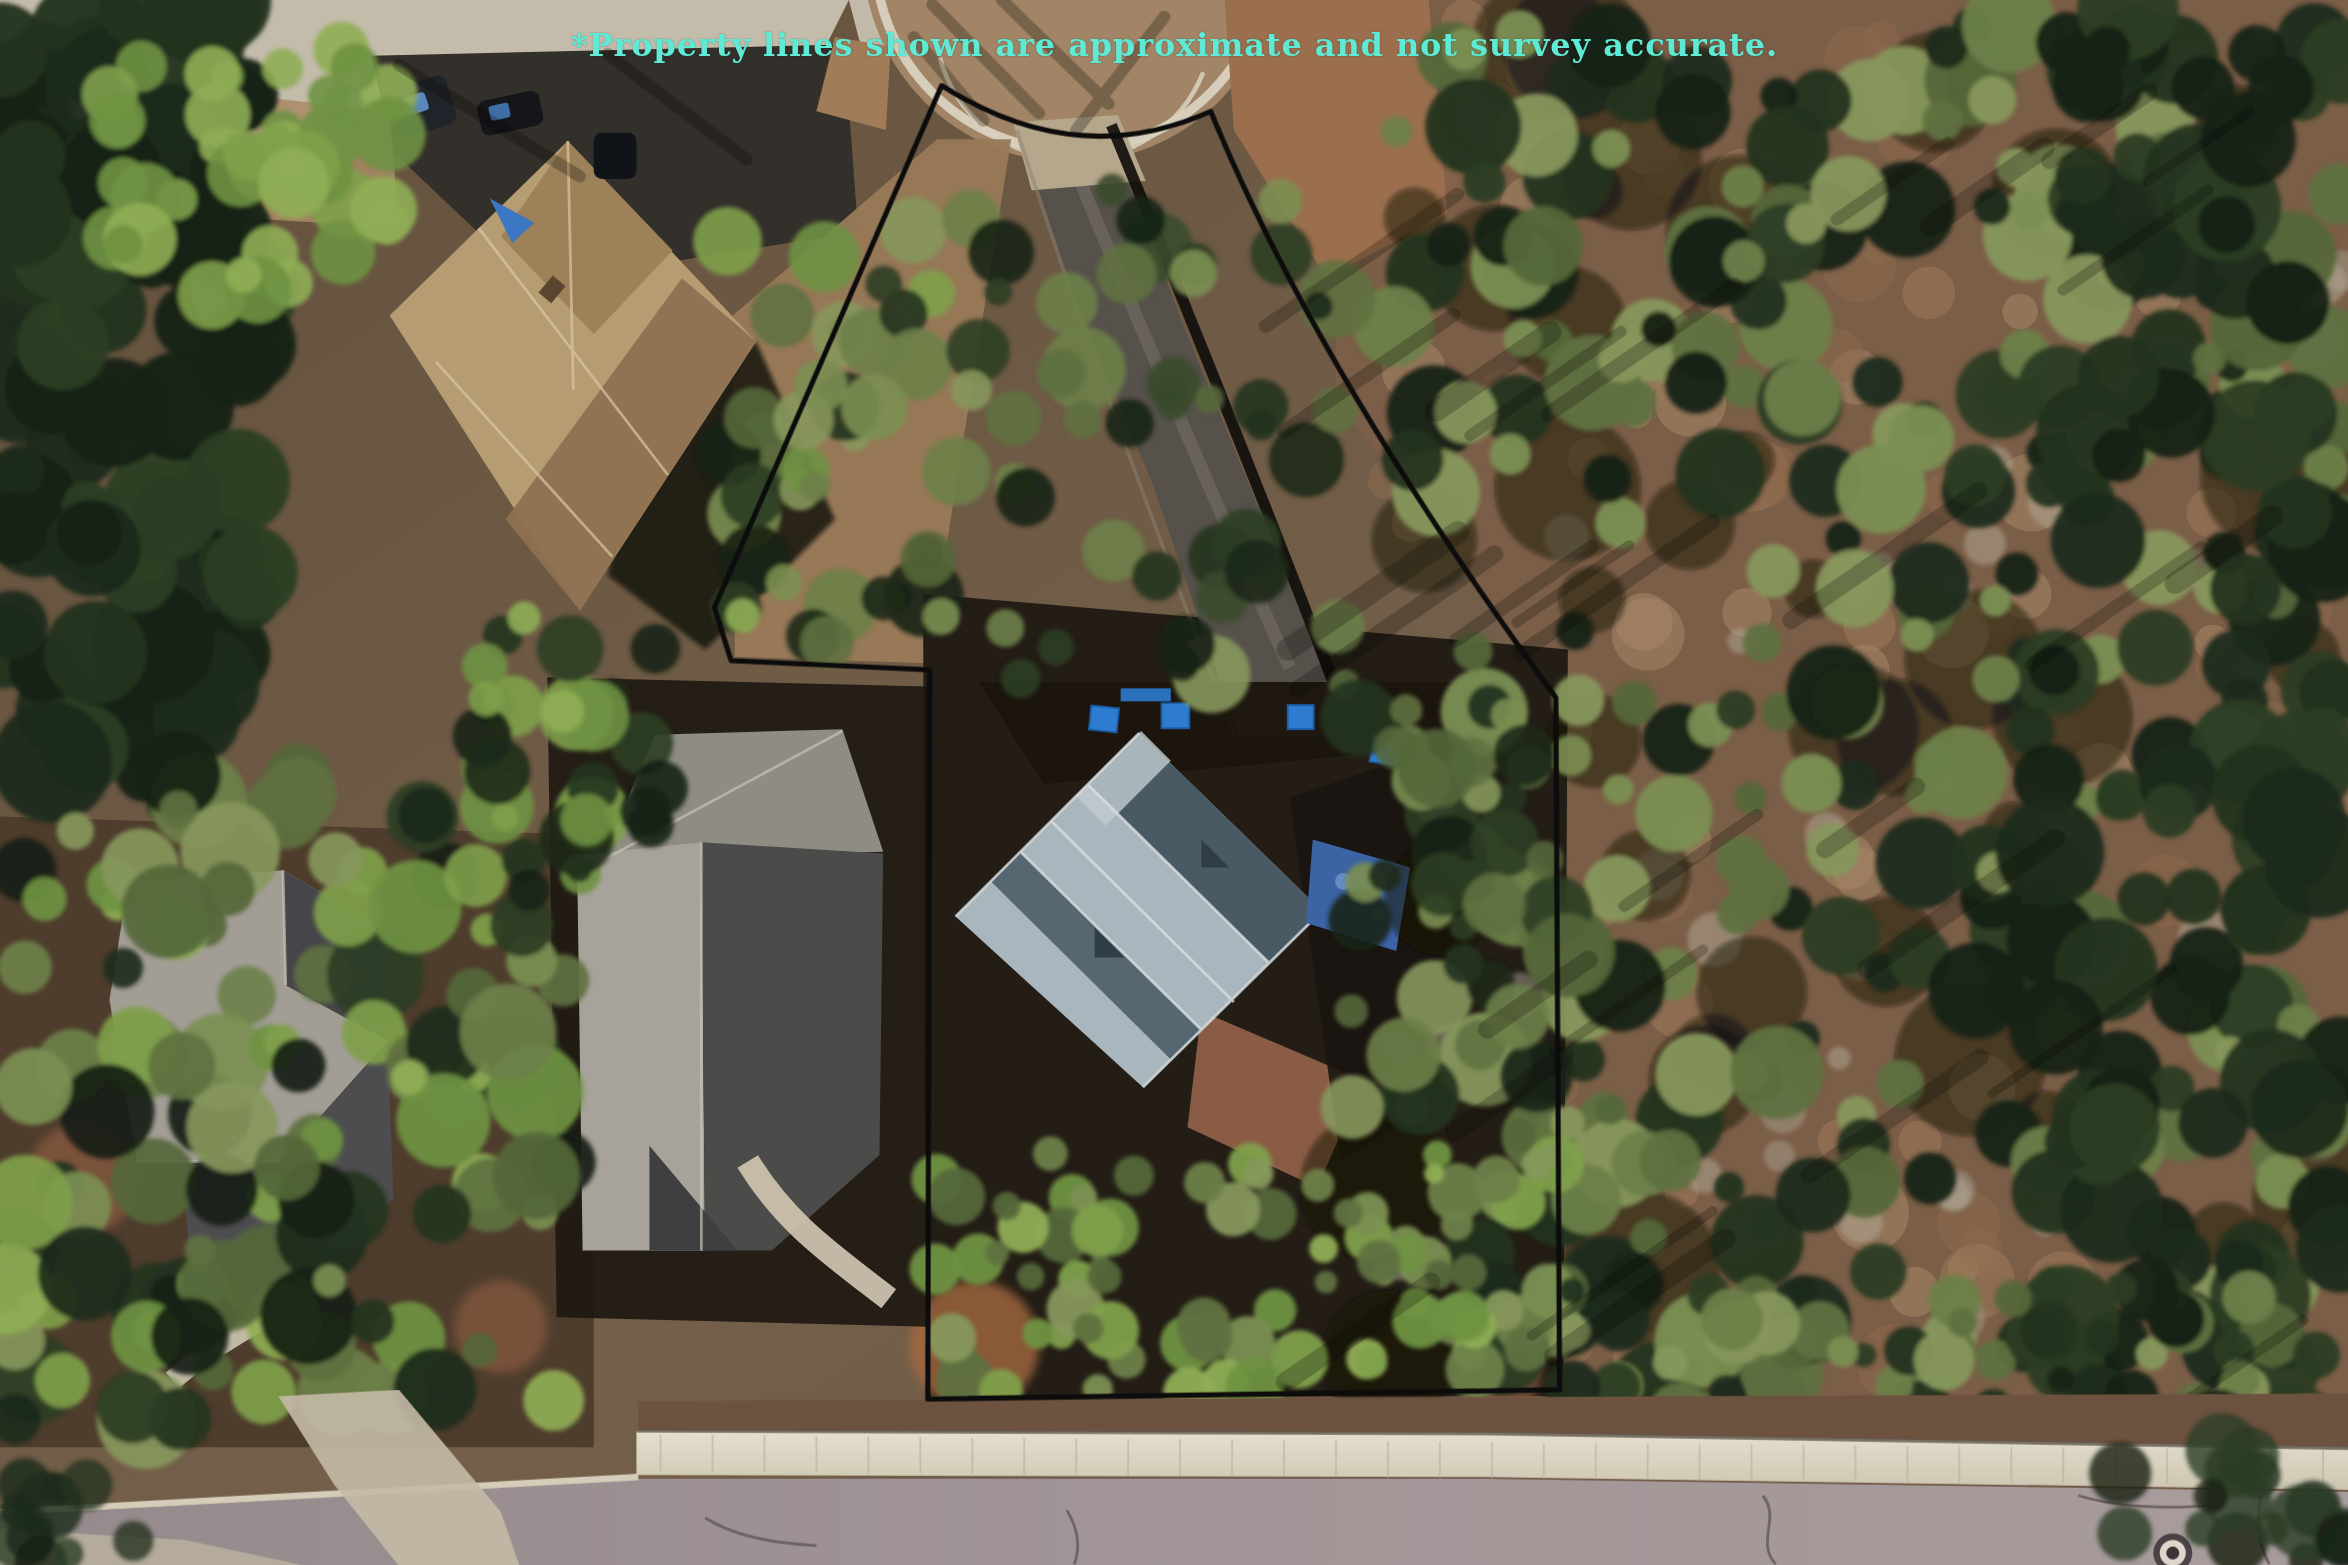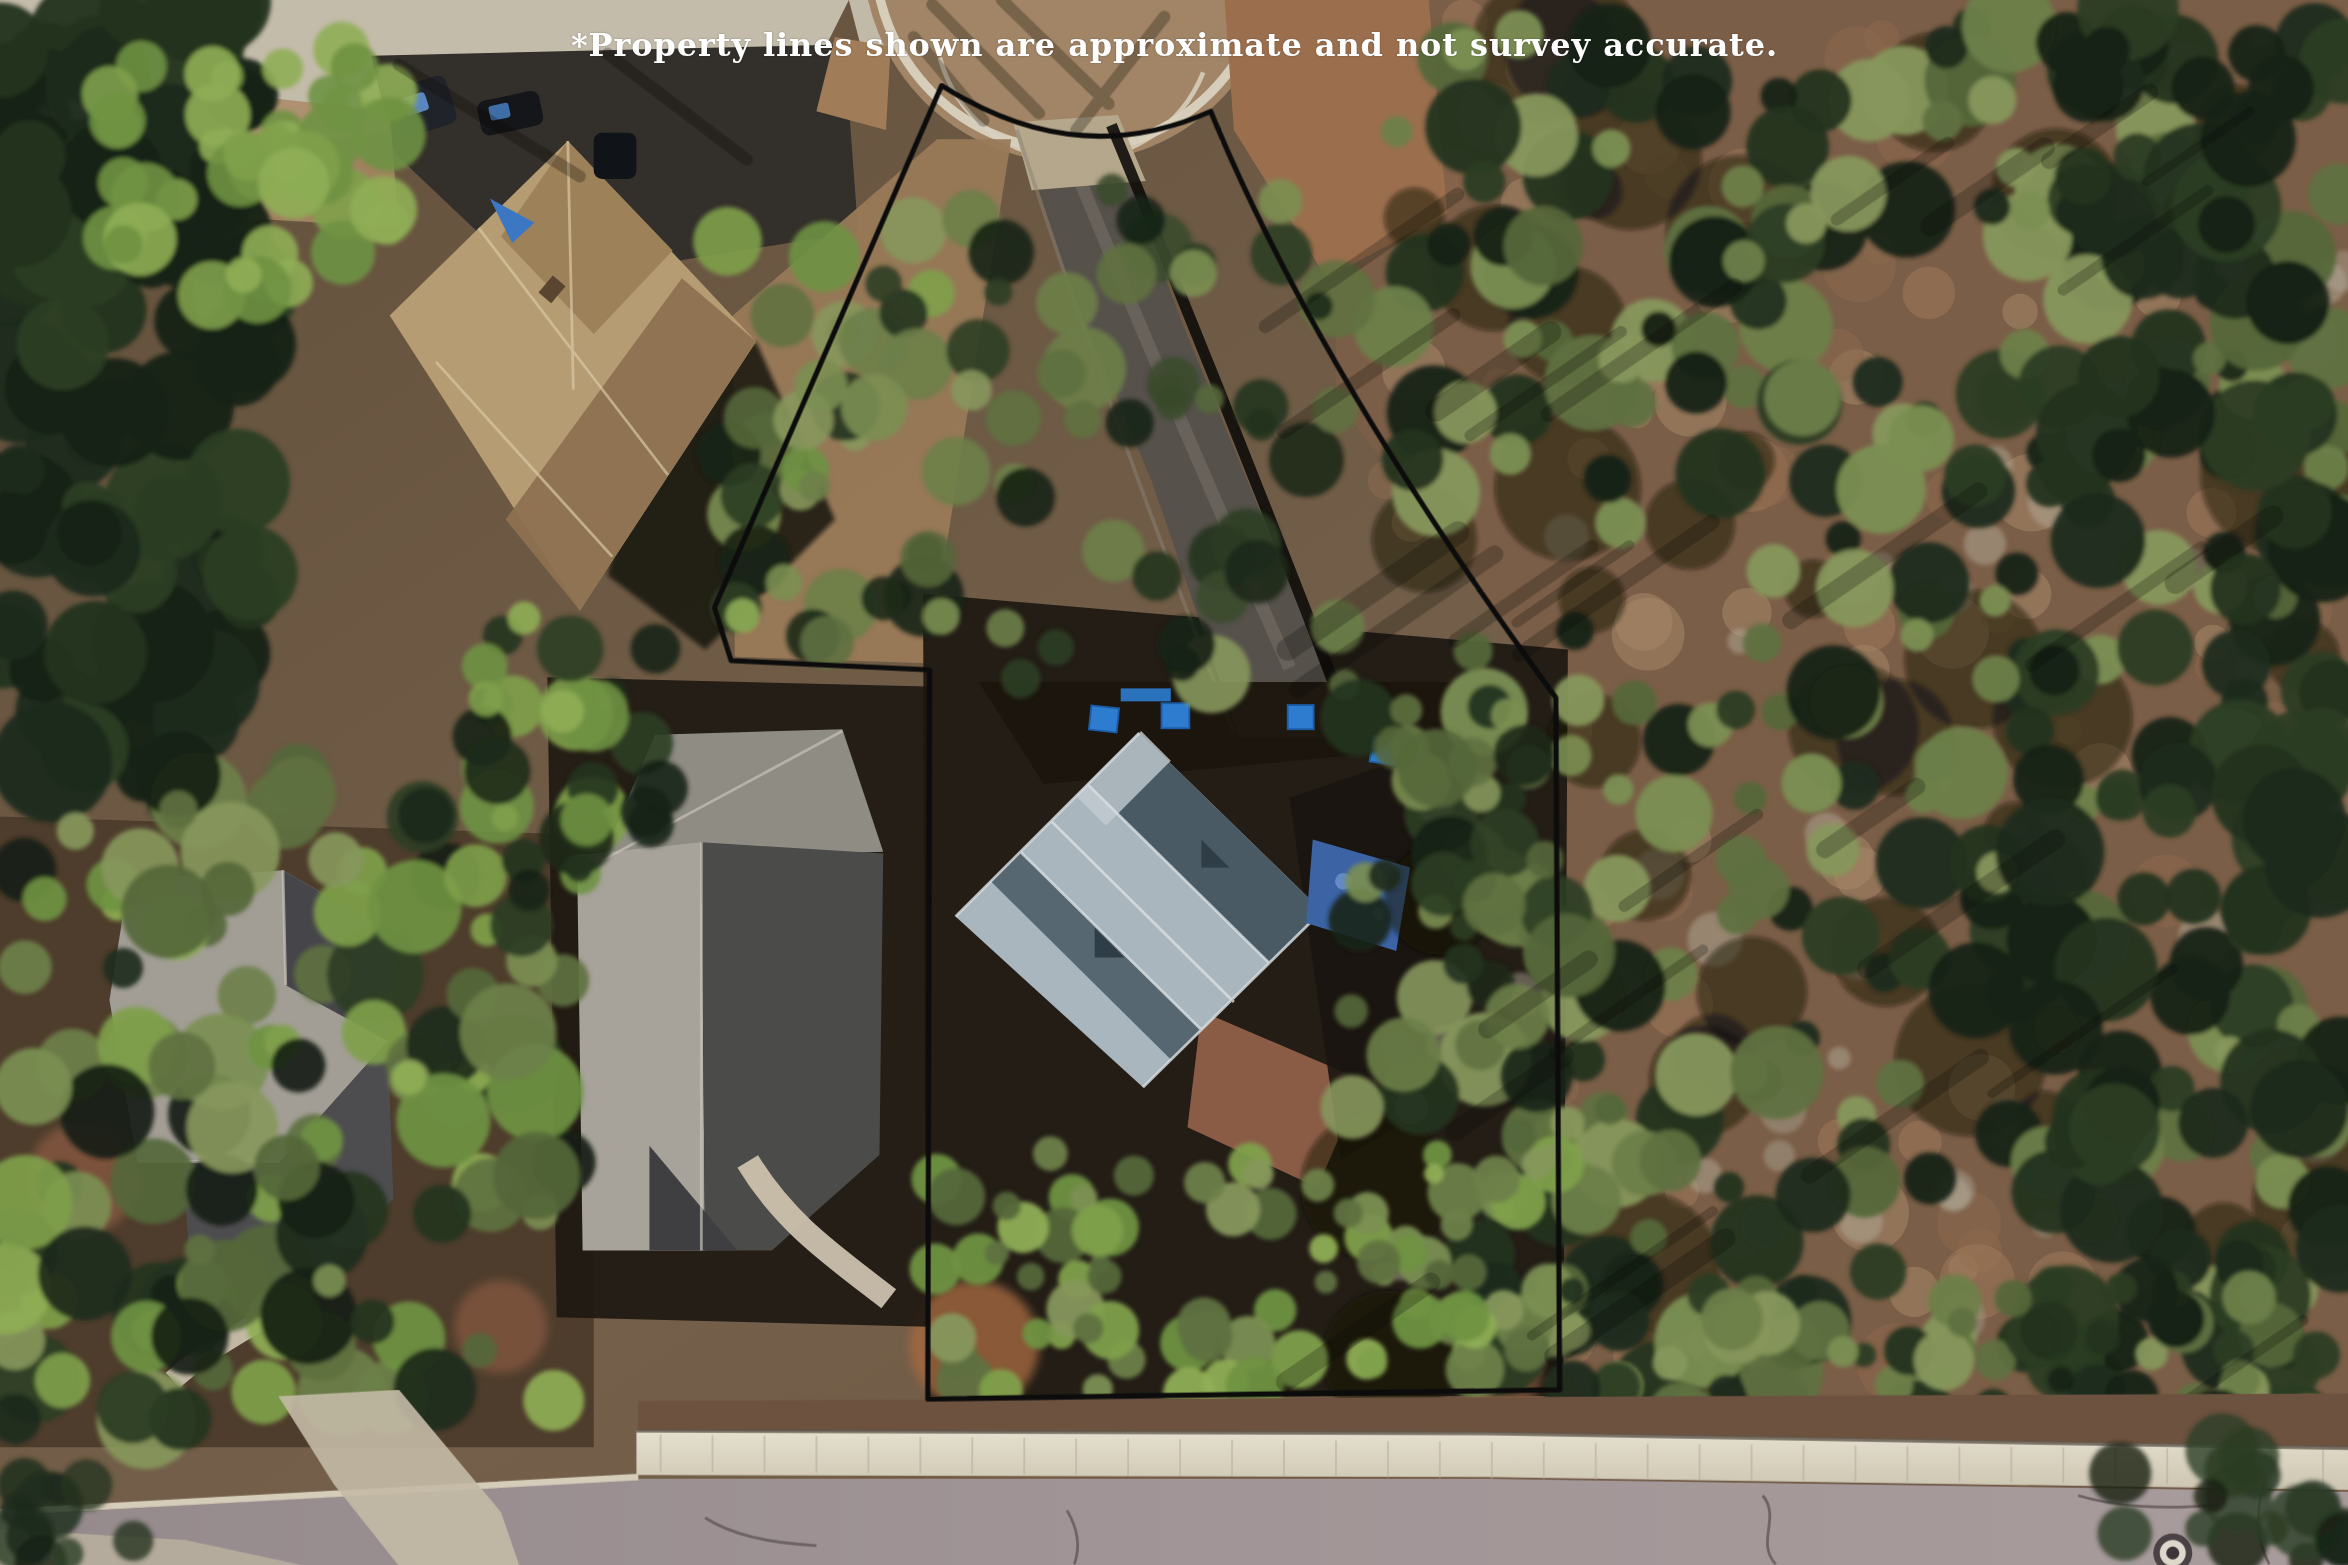--- a/index.html
+++ b/index.html
@@ -1,20 +1,20 @@
 <!DOCTYPE html>
 <html style="font-size:15px"><head>
 <meta charset="utf-8">
 <style>
   html,body{margin:0;padding:0;background:#222;}
   .stage{position:relative;width:2349px;height:1566px;overflow:hidden;background:#6e5a46;
          font-family:"DejaVu Serif",serif;}
   .stage svg{position:absolute;left:0;top:0;}
   .disclaimer{position:absolute;top:26px;left:0;width:100%;text-align:center;
-              color:#ffffff;font-size:32px;font-weight:600;letter-spacing:0.9px;
+              color:#5eead4;font-size:32px;font-weight:600;letter-spacing:0.9px;
               font-family:"DejaVu Serif",serif;text-shadow:0 0 1.9px rgba(0,0,0,.35);}
 </style>
 </head>
 <body>
 
 <div class="stage">
 <svg width="2349" height="1566" viewBox="0 0 2532 1688">
   <defs>
     <linearGradient id="gBase" x1="0" y1="0" x2="1" y2="1">
       <stop offset="0" stop-color="#63503c"></stop>

